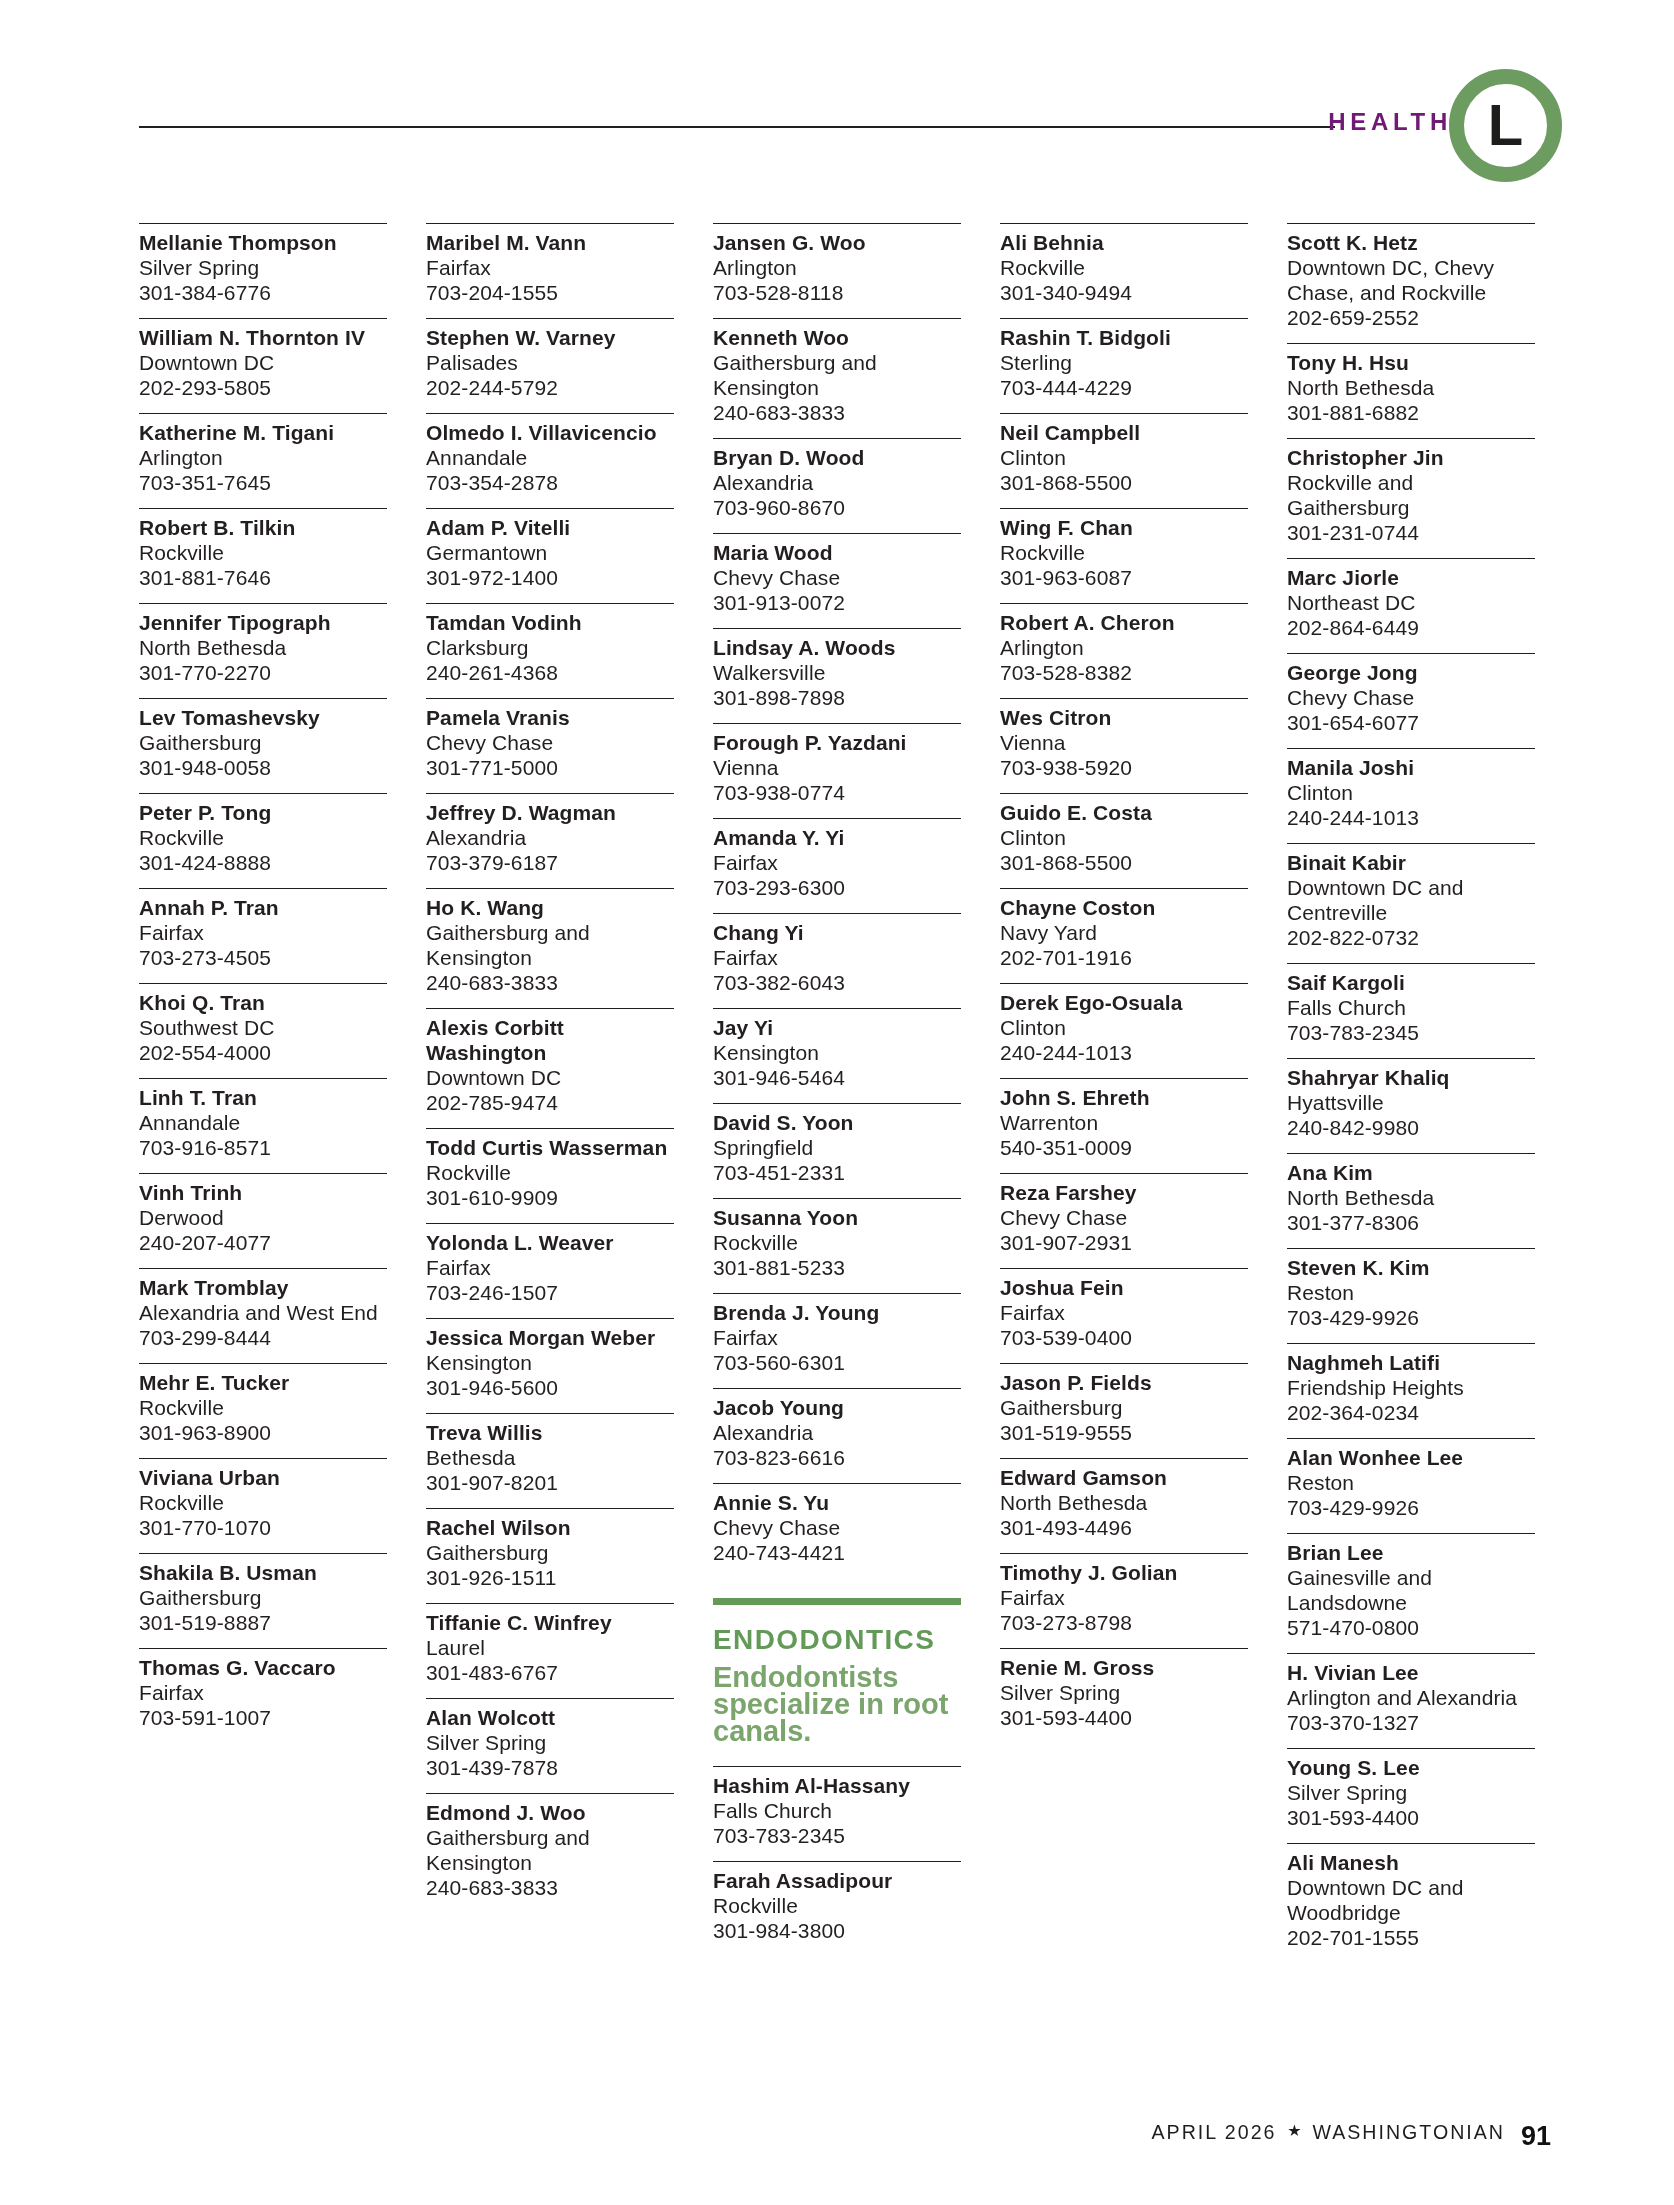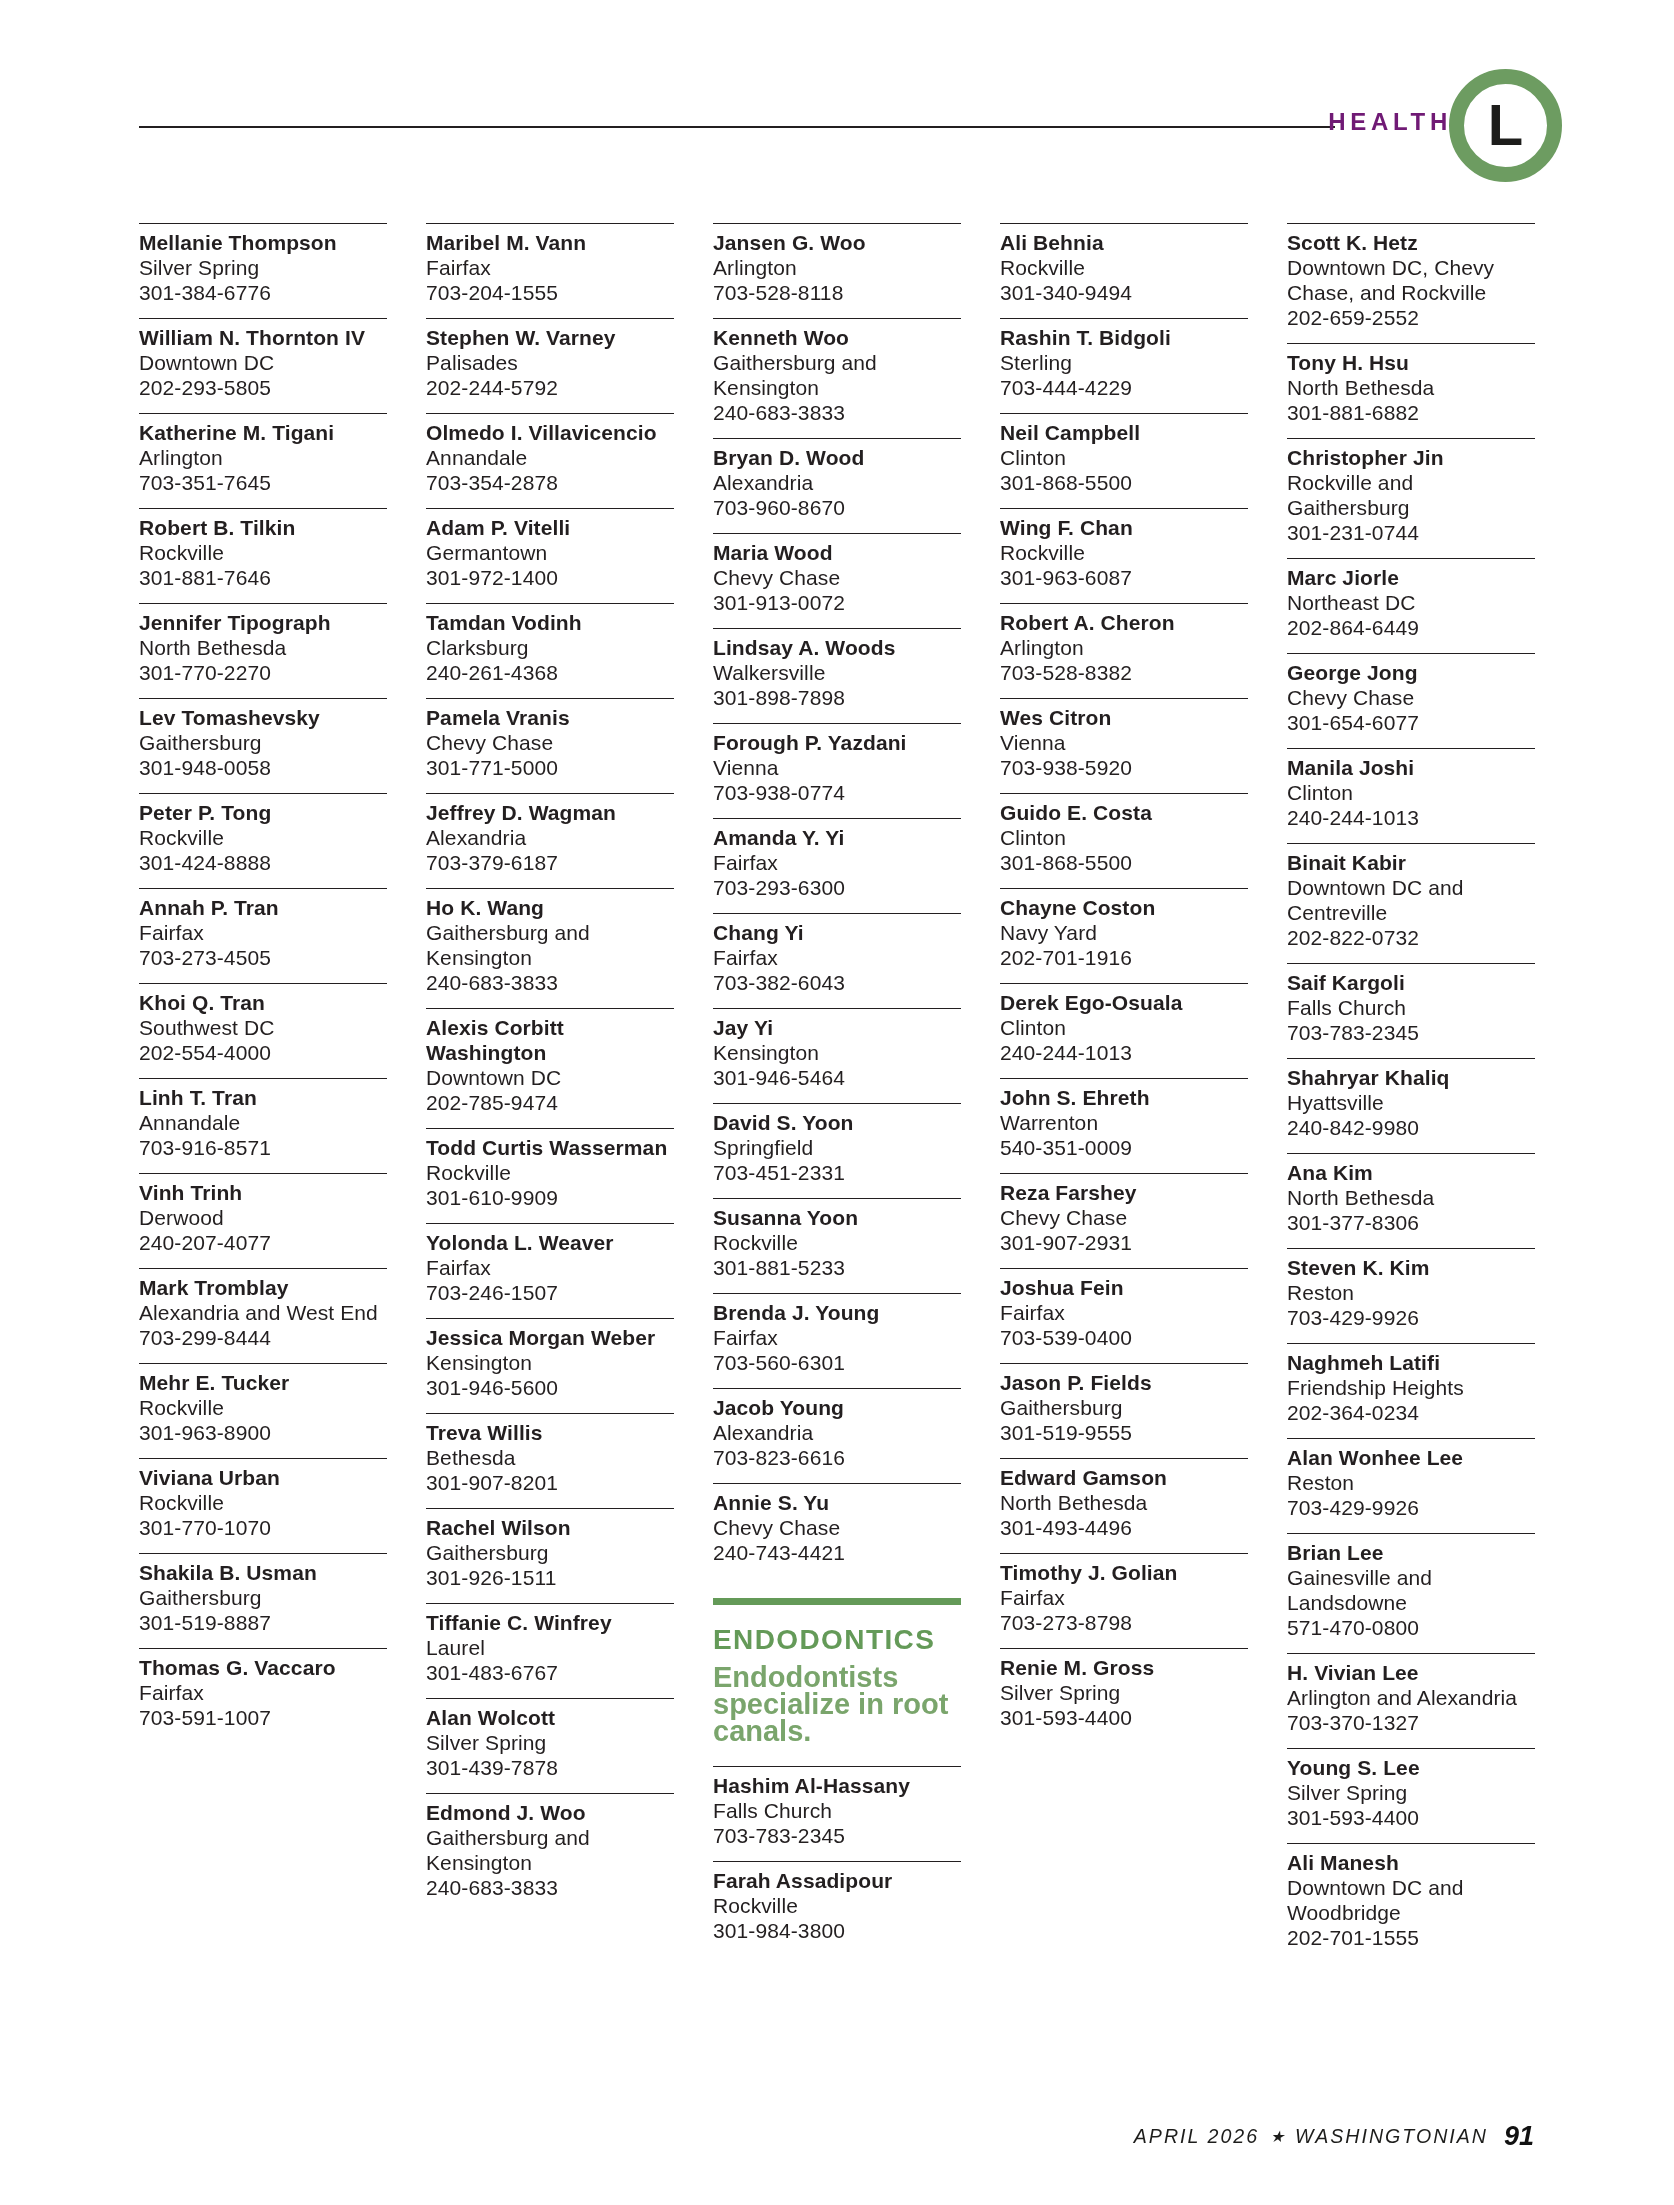--- a/index.html
+++ b/index.html
@@ -87,25 +87,24 @@
   .section-subtitle {
     font-weight: 700;
     font-size: 29px;
     line-height: 27px;
     color: var(--subtitle-green, #7aa56c);
   }
 
   
   .footer {
     position: absolute;
-    top: 2121px; right: 141px;
+    top: 2121px; right: 124px;
     display: flex;
-    align-items: center;
+    align-items: flex-start;
     white-space: nowrap;
-    font-style: italic;
   }
   .footer .issue, .footer .magazine {
     font-size: 19.6px;
     letter-spacing: 2px;
     font-weight: 400;
     color: #1d1d1b;
   }
   .footer .star {
     font-size: 16px;
     margin: 0 10.8px;

